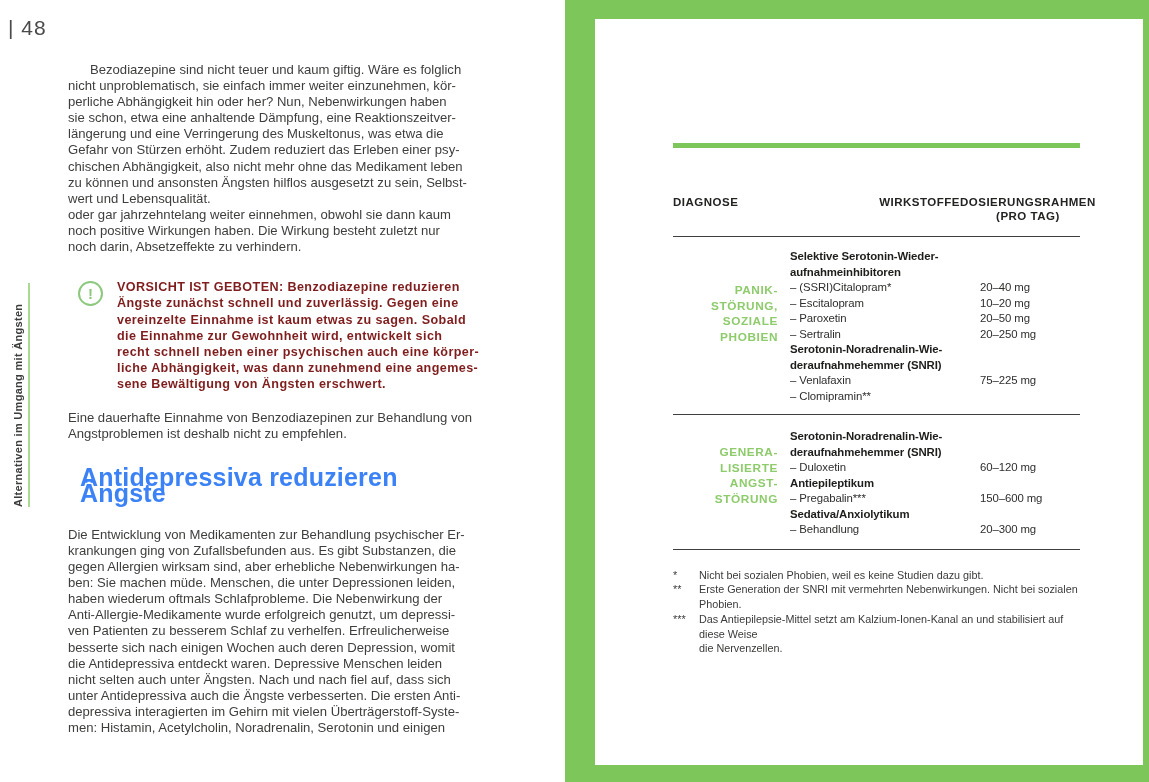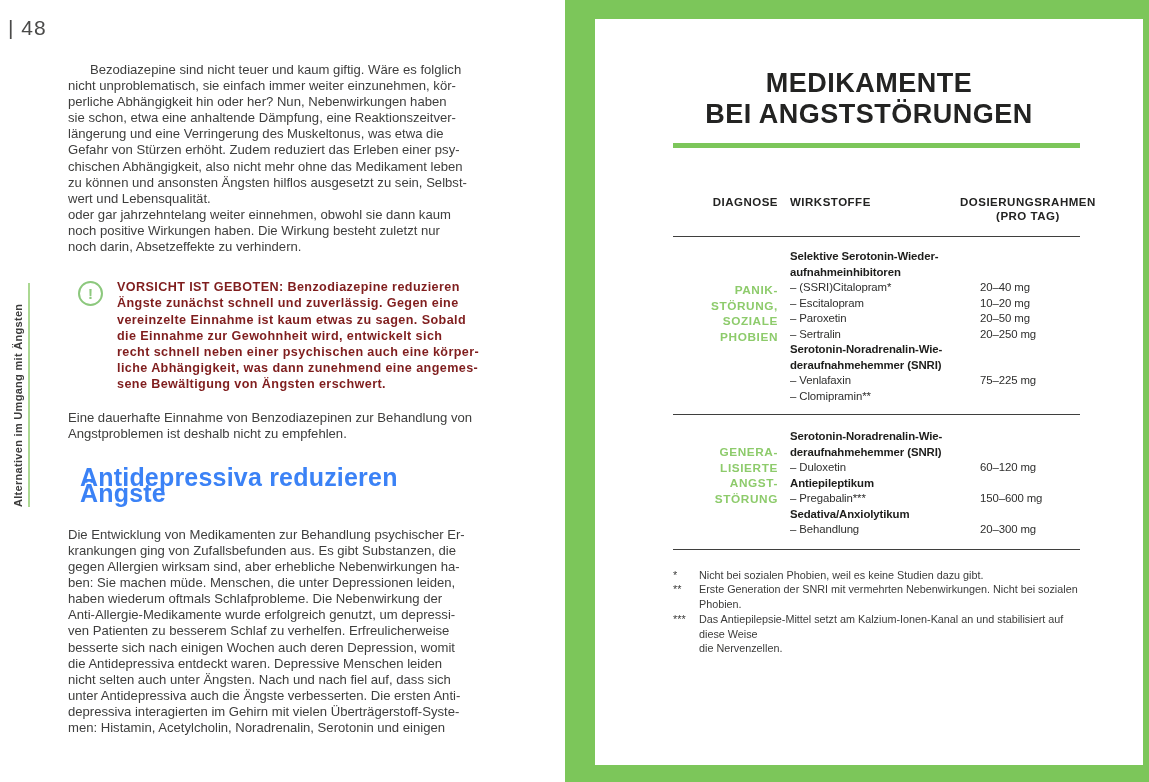--- a/index.html
+++ b/index.html
@@ -43,22 +43,22 @@
   .right-page{position:absolute;left:565px;top:0;width:584px;height:782px;background:#7cc65a;}
   .panel{position:absolute;left:30px;top:19px;right:6px;bottom:17px;background:#ffffff;}
   .panel-title{
     margin-top:49px;text-align:center;font-size:27px;line-height:31px;
     font-weight:bold;color:#232322;letter-spacing:0.5px;white-space:pre-line;
   }
   .table-wrap{position:absolute;left:78px;top:124px;width:407px;}
   .green-bar{height:5px;background:#7cc65a;}
   .thead{display:flex;margin-top:47px;color:#232322;font-weight:bold;font-size:11.5px;line-height:14px;letter-spacing:0.5px;}
   .th{white-space:pre-line;}
-  .th.c1{width:105px;text-align:right;flex:none;}
-  .th.c2{width:170px;margin-left:12px;text-align:left;flex:none;}
+  .th.c1{width:105px;text-align:left;flex:none;}
+  .th.c2{width:170px;margin-left:12px;text-align:right;flex:none;}
   .th.c3{flex:1;text-align:center;}
   .rule{border-top:1px solid #3f3f3e;height:0;}
   .rule.r1{margin-top:13px;}
   .rule.r2{margin-top:10px;}
   .rule.r3{margin-top:11px;}
   .tgroup{display:flex;margin-top:12px;}
   .tgroup.g2{margin-top:14px;}
   .gdiag{
     width:105px;flex:none;text-align:right;white-space:pre-line;
     color:#8dcb6b;font-weight:bold;font-size:11.8px;line-height:15.5px;letter-spacing:0.6px;
@@ -123,22 +123,20 @@
 die Antidepressiva entdeckt waren. Depressive Menschen leiden
 nicht selten auch unter Ängsten. Nach und nach fiel auf, dass sich
 unter Antidepressiva auch die Ängste verbesserten. Die ersten Anti-
 depressiva interagierten im Gehirn mit vielen Überträgerstoff-Syste-
 men: Histamin, Acetylcholin, Noradrenalin, Serotonin und einigen</p>
     </div>
   </div>
 
   <div class="right-page">
     <div class="panel">
-      <div class="panel-title">MEDIKAMENTE
-BEI ANGSTSTÖRUNGEN</div>
 
       <div class="table-wrap">
         <div class="green-bar"></div>
 
         <div class="thead">
           <div class="th c1">DIAGNOSE</div>
           <div class="th c2">WIRKSTOFFE</div>
           <div class="th c3">DOSIERUNGSRAHMEN
 (PRO TAG)</div>
         </div>

